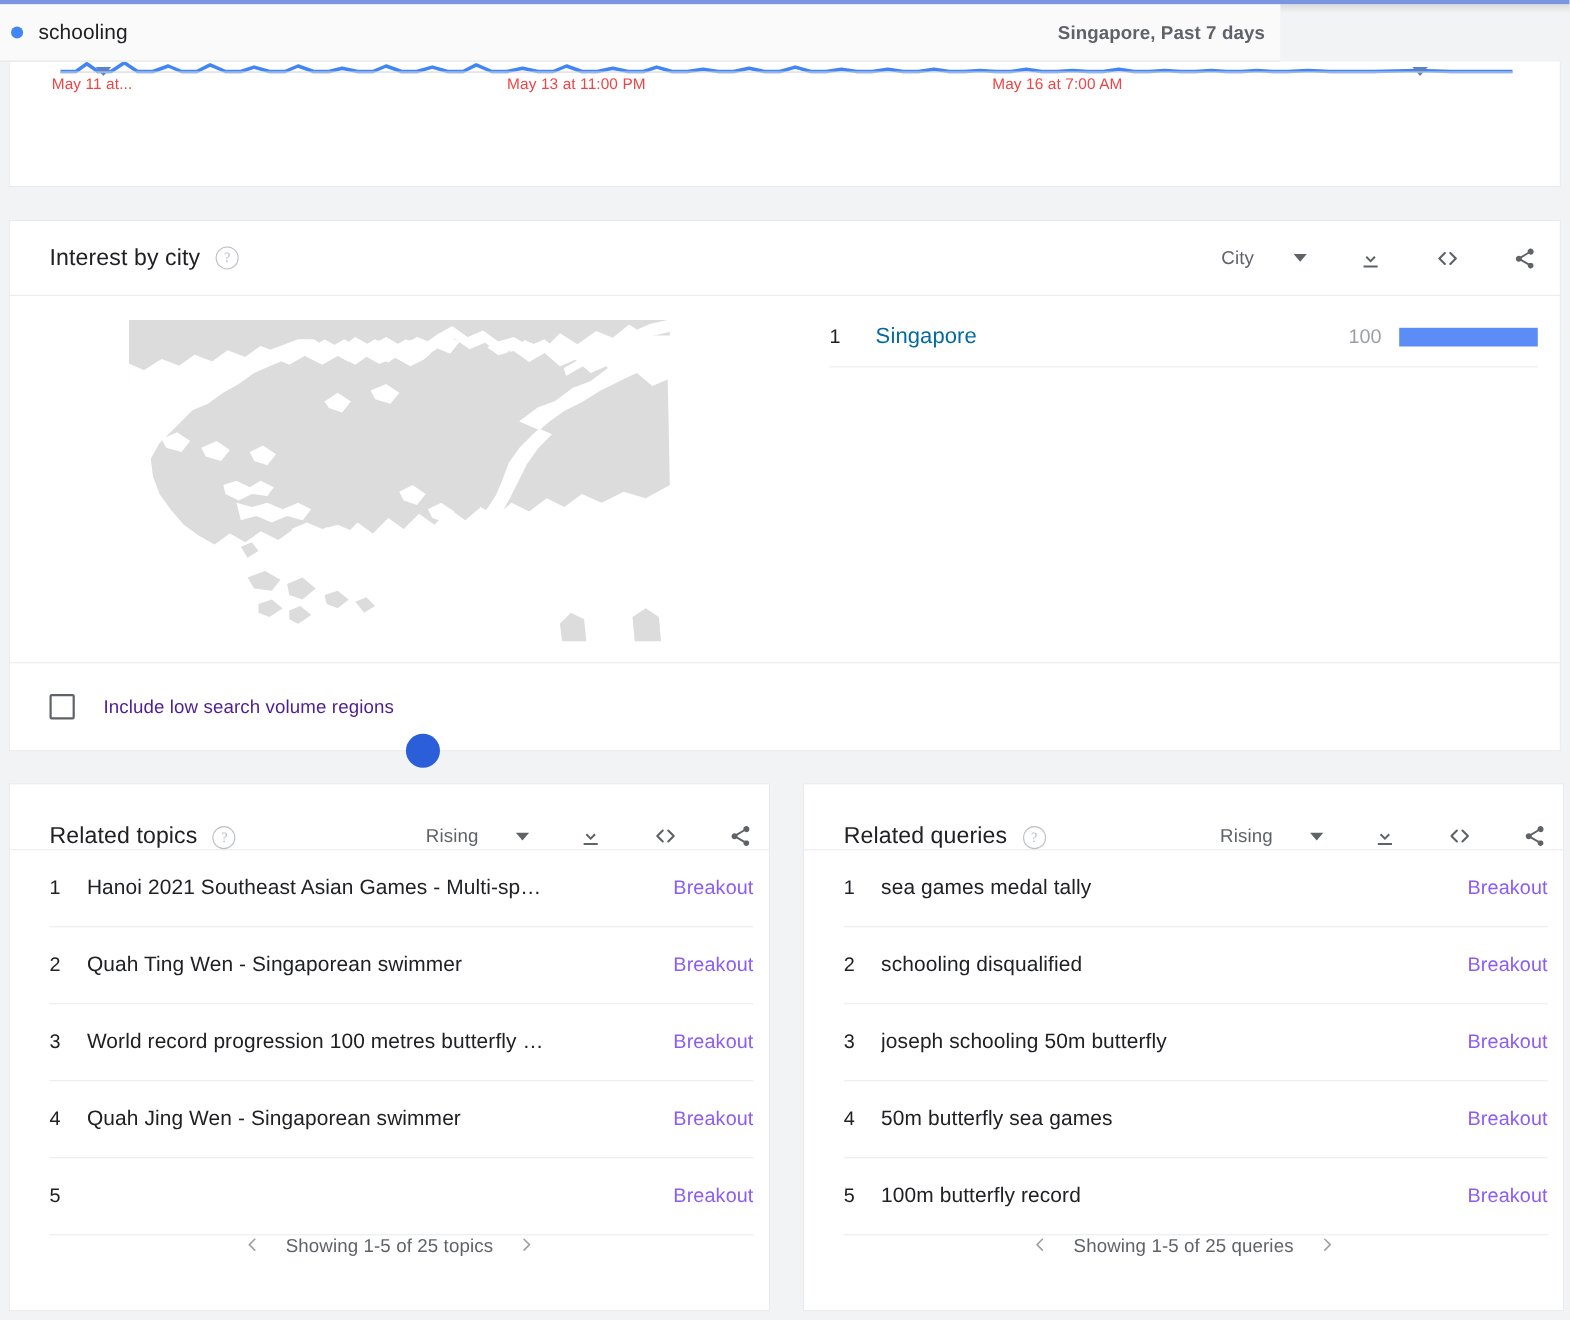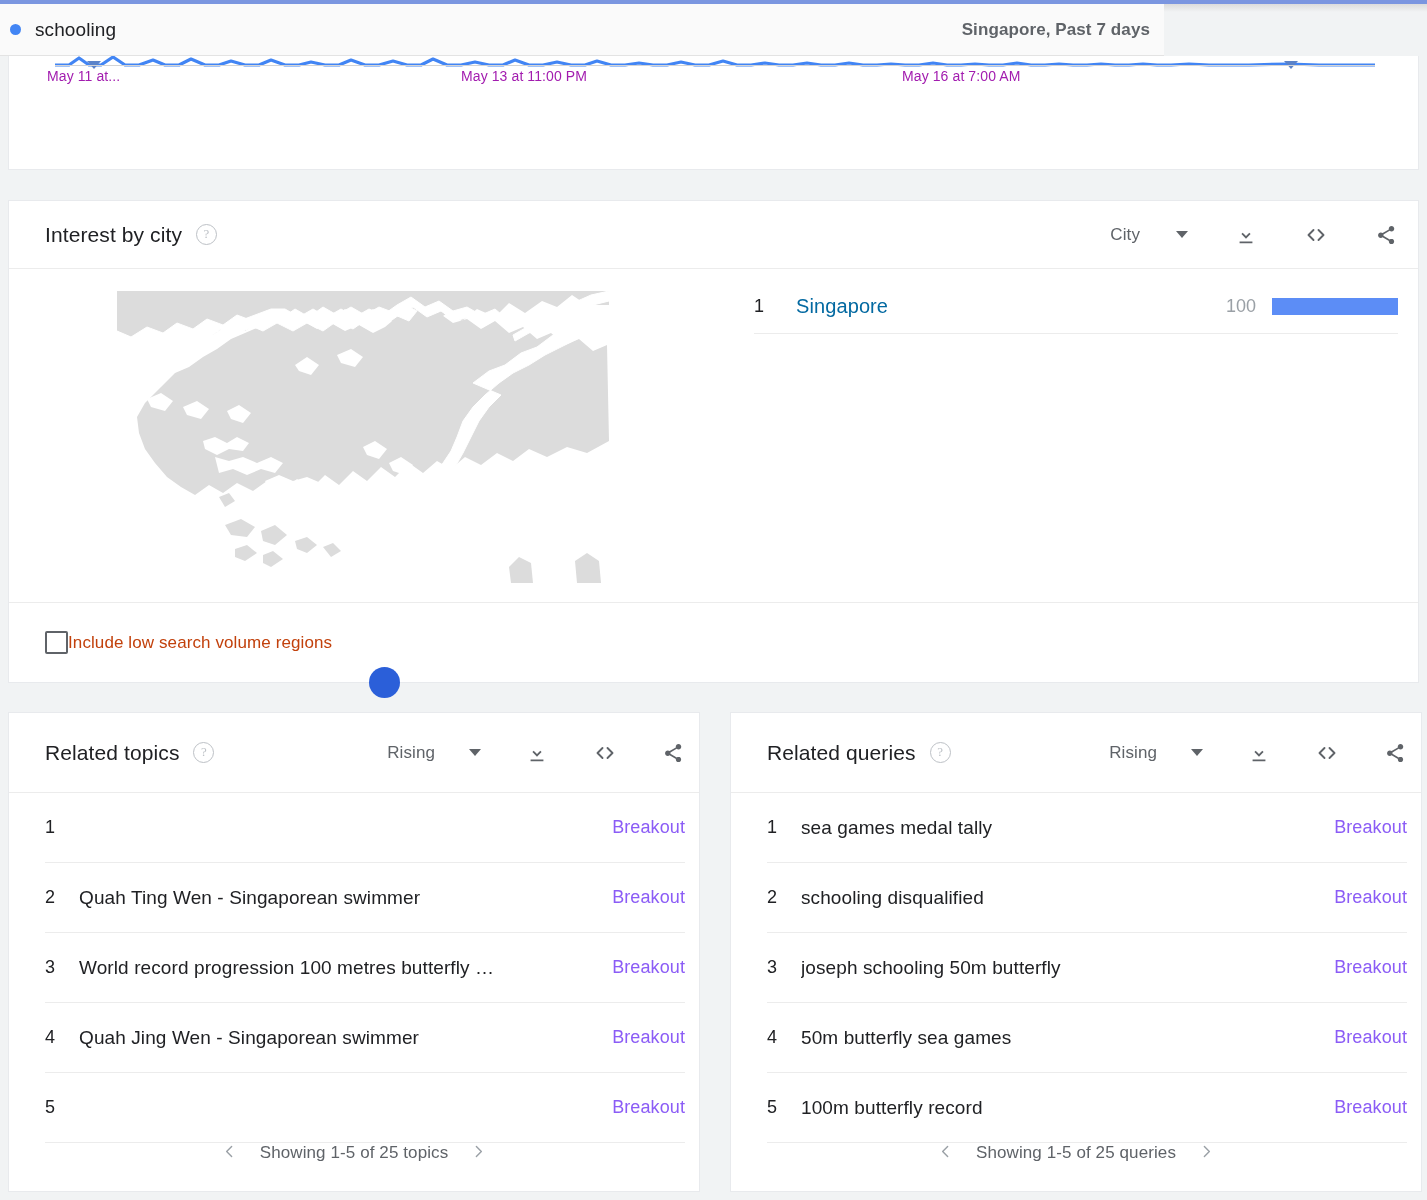--- a/index.html
+++ b/index.html
@@ -101,21 +101,21 @@
   .tick-labels {
     position: absolute;
     top: 12px;
     left: 0;
     width: 1409px;
     height: 24px;
   }
   .tick-label {
     position: absolute;
     font-size: 14px;
-    color: #a21caf;
+    color: #ef4444;
     letter-spacing: .1px;
     white-space: nowrap;
   }
 
   
   .card {
     background: #ffffff;
     border: 1px solid #e8eaed;
     box-sizing: border-box;
   }
@@ -255,42 +255,43 @@
   }
   .checkbox {
     width: 23px;
     height: 23px;
     border: 2px solid #5f6368;
     border-radius: 2px;
     box-sizing: border-box;
     flex: none;
   }
   .lowvol-label {
+    margin-left: 26px;
     font-size: 17px;
-    color: #c2410c;
+    color: #4c1d95;
     letter-spacing: .1px;
   }
 
   
   .panel-topics {
     position: absolute;
     top: 712px; left: 8px;
     width: 692px;
     height: 480px;
   }
   .panel-queries {
     position: absolute;
     top: 712px; left: 730px;
     width: 692px;
     height: 480px;
   }
   .panel-header {
-    height: 80px;
-    display: flex;
-    align-items: center;
+    height: 60px;
+    display: flex;
+    align-items: flex-end;
     padding: 0 14px 0 36px;
     box-sizing: border-box;
     border-bottom: 1px solid #ececec;
   }
   .panel-header .tool-icon { margin-left: 24px; }
   .panel-header .caret { margin-left: 14px; }
 
   .rel-row {
     height: 69px;
     display: flex;
@@ -526,20 +527,21 @@
       <span class="tool-icon">
         <svg width="22" height="22" viewBox="0 0 24 24" fill="currentColor">
             <path d="M18 16.1c-.7 0-1.4.3-1.9.7l-6.9-4c.05-.2.08-.5.08-.7s-.03-.5-.08-.7l6.8-4c.5.5 1.2.8 2 .8 1.65 0 3-1.35 3-3s-1.35-3-3-3-3 1.35-3 3c0 .25.03.5.08.72l-6.8 3.97c-.5-.45-1.2-.74-1.95-.74-1.65 0-3 1.35-3 3s1.35 3 3 3c.75 0 1.45-.3 1.95-.75l6.88 4.02c-.05.2-.08.4-.08.63 0 1.6 1.3 2.9 2.9 2.9s2.9-1.3 2.9-2.9-1.3-2.93-2.9-2.93z"></path>
           </svg>
       </span>
     </div>
   </div>
 
   <div class="rel-row">
     <span class="rel-rank">1</span>
+    <span class="rel-title">Hanoi 2021 Southeast Asian Games - Multi-sp…</span>
     <span class="rel-value">Breakout</span>
   </div>
   <div class="rel-row">
     <span class="rel-rank">2</span>
     <span class="rel-title">Quah Ting Wen - Singaporean swimmer</span>
     <span class="rel-value">Breakout</span>
   </div>
   <div class="rel-row">
     <span class="rel-rank">3</span>
     <span class="rel-title">World record progression 100 metres butterfly …</span>

